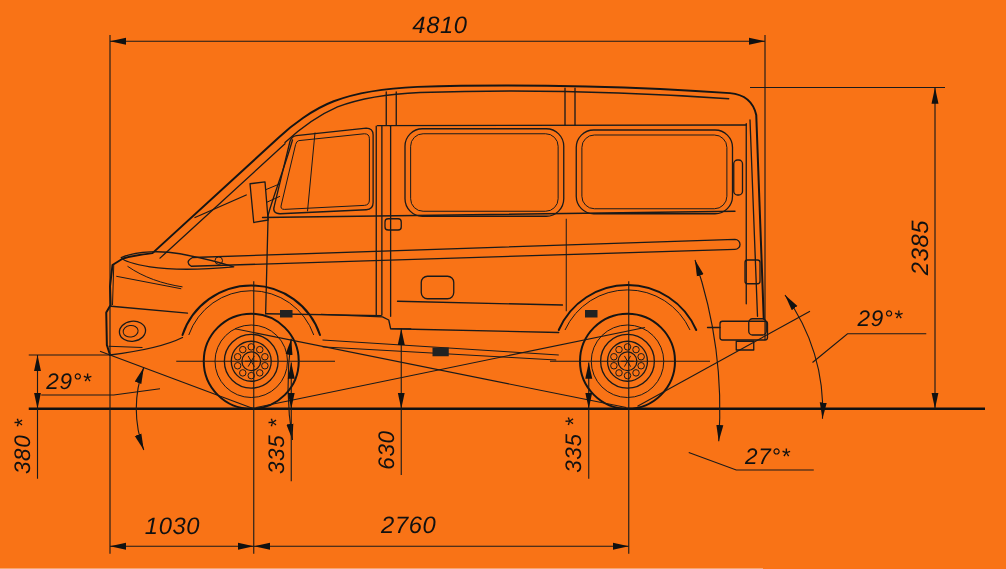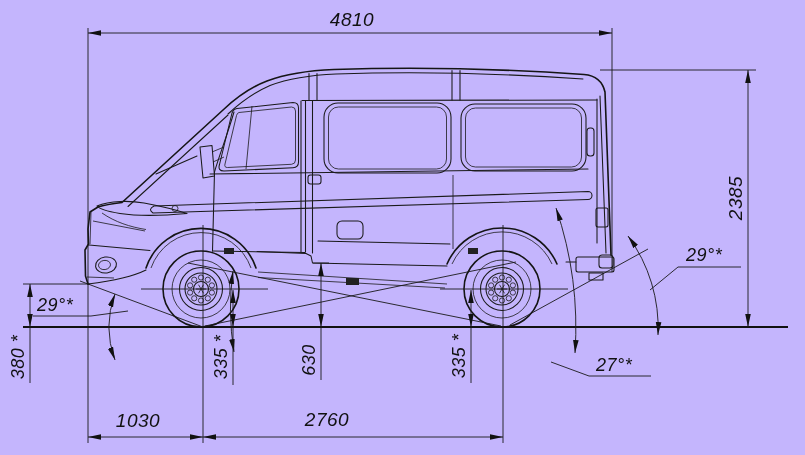--- a/index.html
+++ b/index.html
@@ -1,17 +1,17 @@
 <!DOCTYPE html>
 <html><head>
 <meta charset="utf-8">
 <style>
   html,body{margin:0;padding:0;background:#f2f2f2;}
   .sheet{
-    width:805px;height:455px;background:#c4b5fd;position:relative;overflow:hidden;
+    width:805px;height:455px;background:#f97316;position:relative;overflow:hidden;
     font-family:"Liberation Sans", sans-serif;
   }
   svg{display:block;}
   .dim-text{
     font-family:"Liberation Sans", sans-serif;
     font-style:italic;
     font-size:19px;
     fill:#111111;
     letter-spacing:0.5px;
   }

